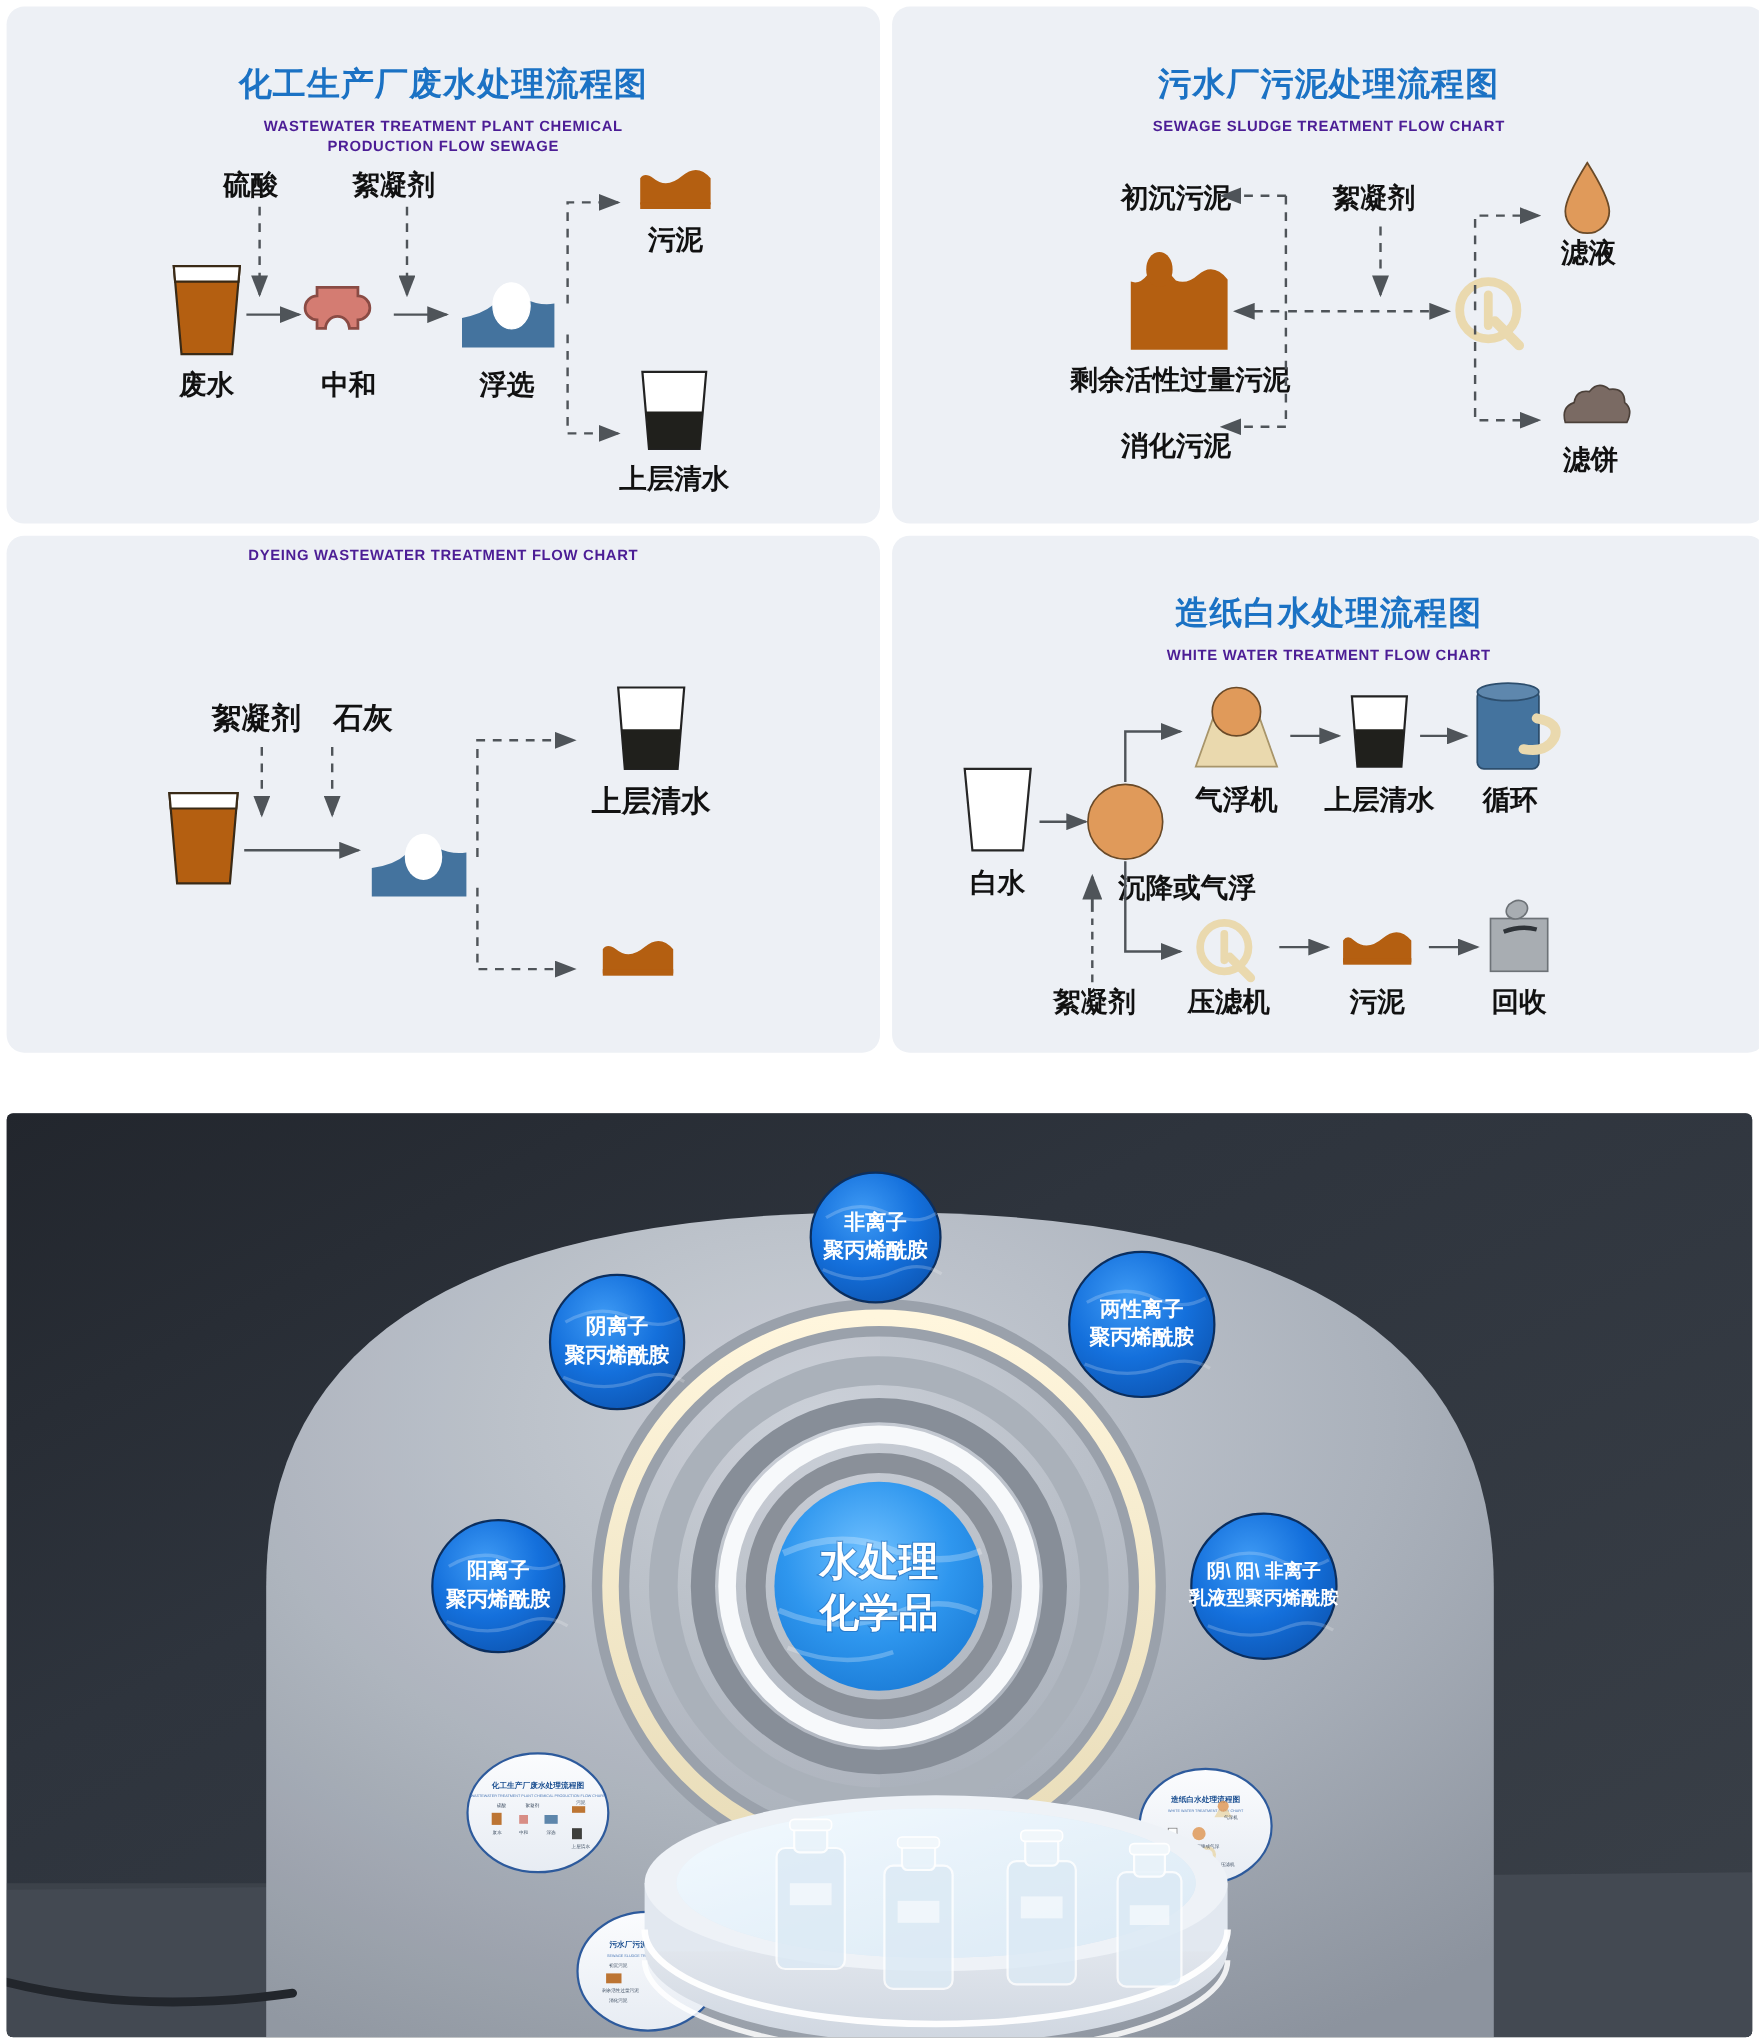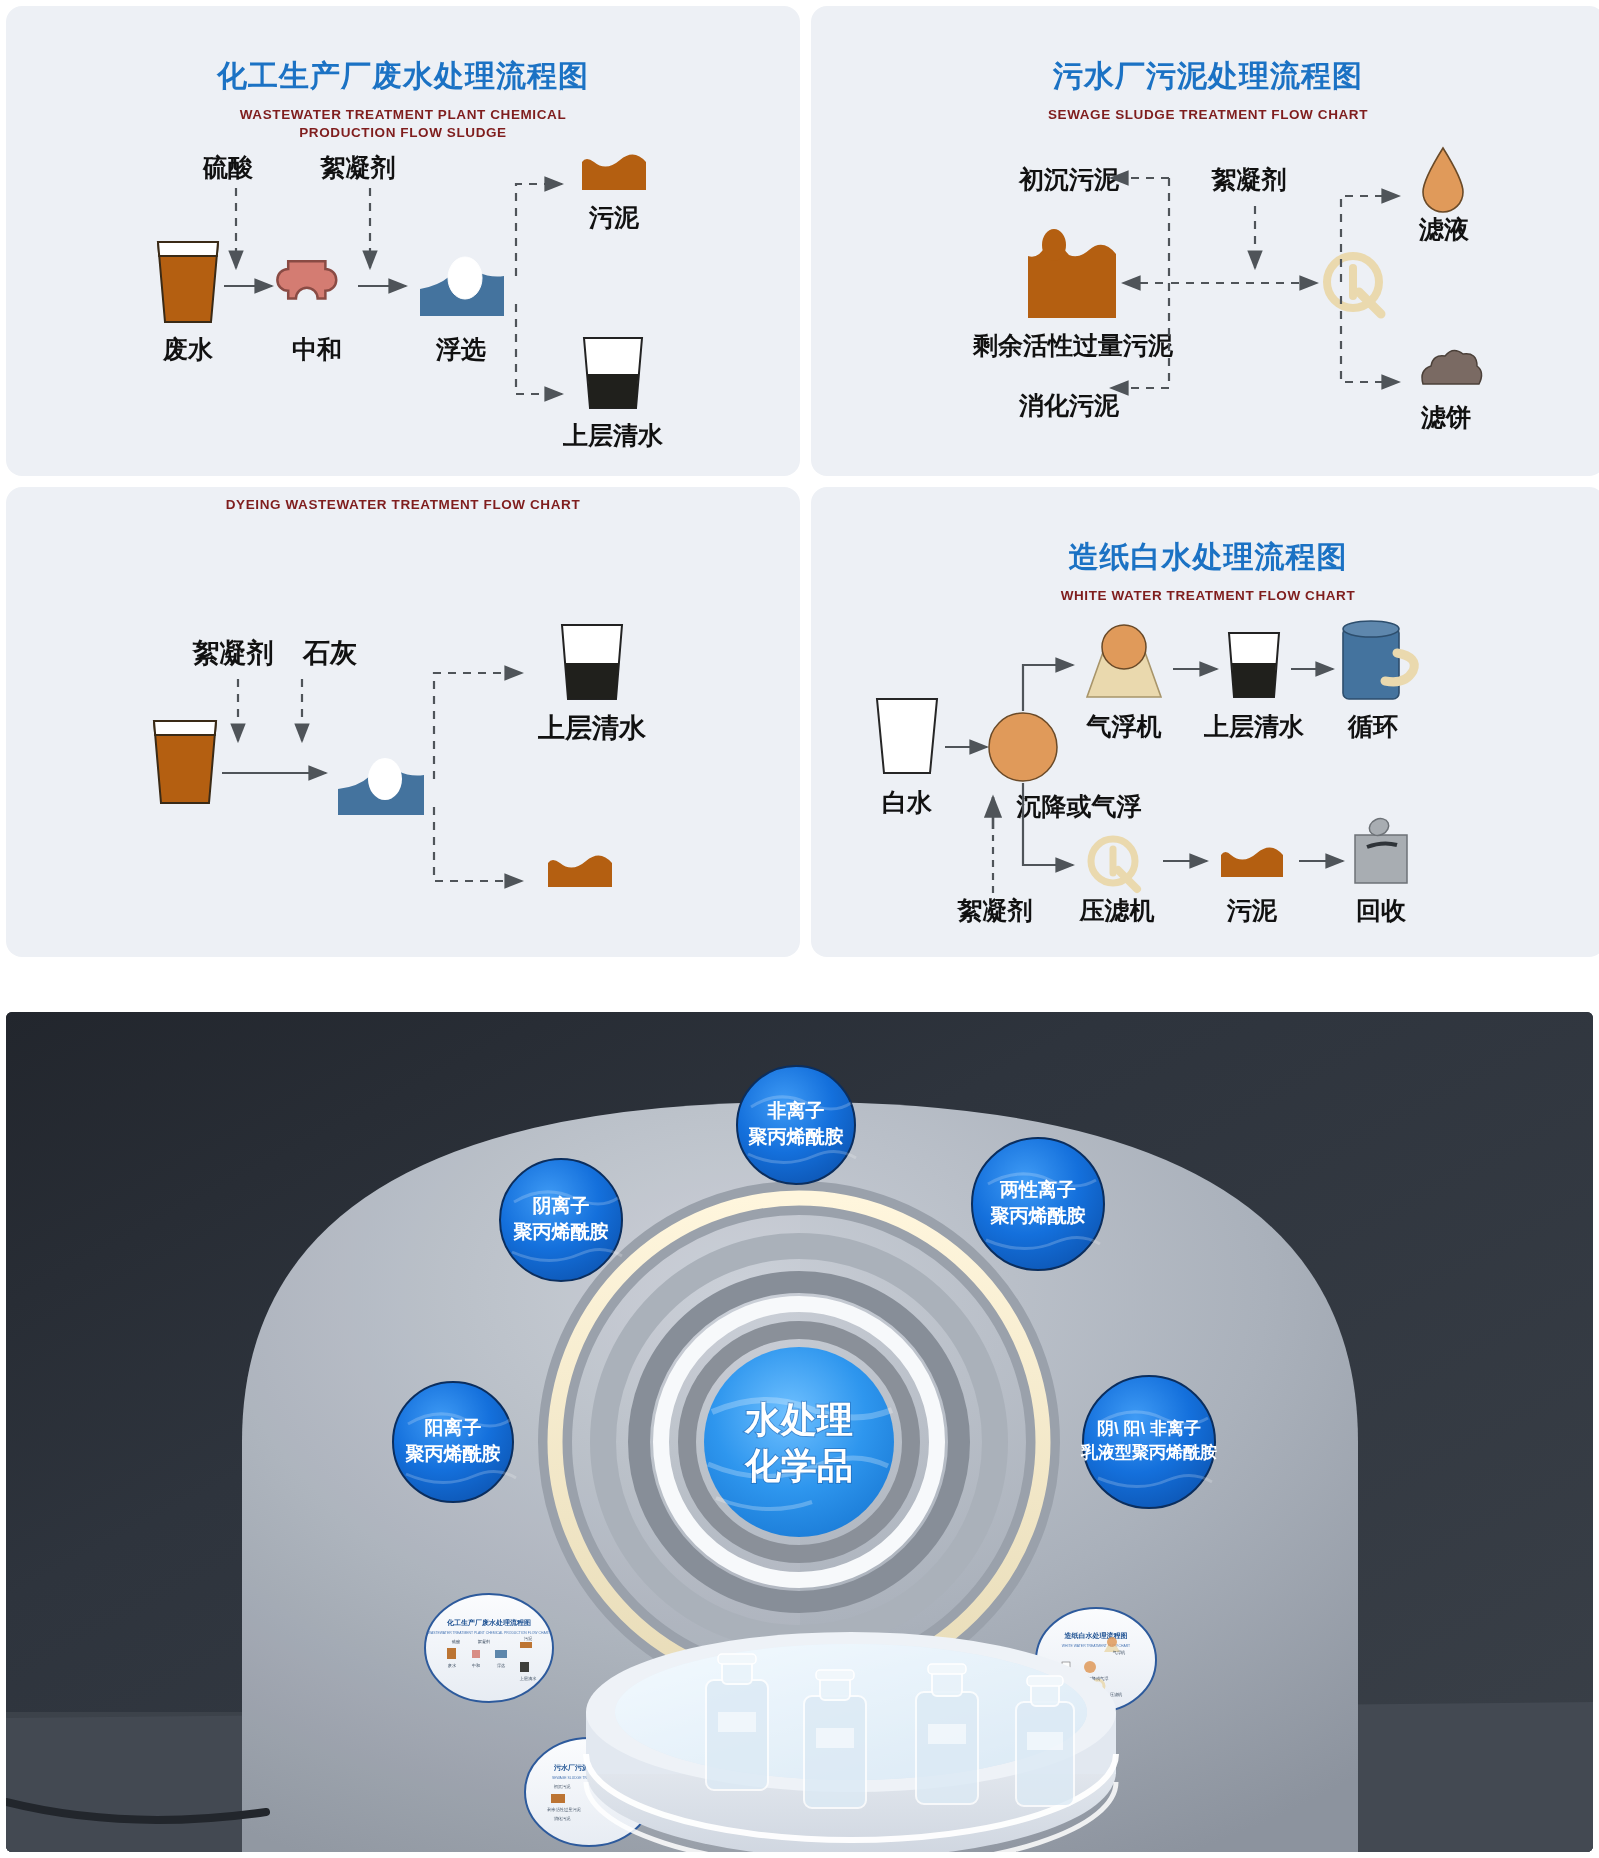--- a/index.html
+++ b/index.html
@@ -32,21 +32,21 @@
   .panel-title {
     text-align: center;
     color: #1b72c4;
     font-weight: bold;
     font-size: 30px;
     letter-spacing: 1px;
     margin-top: 50px;
   }
   .panel-sub {
     text-align: center;
-    color: #7f1d1d;
+    color: #4c1d95;
     font-weight: bold;
     font-size: 13.5px;
     letter-spacing: .6px;
     line-height: 1.35;
     margin-top: 9px;
   }
   .flow-area { position: absolute; left: 0; right: 0; top: 120px; bottom: 0; }
   .flow-svg { display: block; width: 100%; height: 100%; }
   .cn { font-family: "Liberation Sans","DejaVu Sans",sans-serif; font-weight: bold; fill: #111111; }
 
@@ -87,21 +87,21 @@
 <body>
 
 <div class="page">
 
   <div class="charts-grid">
 
     <div class="panel">
       <div class="panel-title">化工生产厂废水处理流程图</div>
       <div class="panel-sub">
         <div>WASTEWATER TREATMENT PLANT CHEMICAL</div>
-        <div>PRODUCTION FLOW SLUDGE</div>
+        <div>PRODUCTION FLOW SEWAGE</div>
       </div>
       <div class="flow-area">
         <svg class="flow-svg" viewBox="0 0 794 350" preserveAspectRatio="xMidYMid meet">
           <defs>
             <marker id="ah1" markerWidth="9" markerHeight="7" refX="8" refY="3.5" orient="auto">
               <polygon points="0 0, 9 3.5, 0 7" fill="#4f5459"></polygon>
             </marker>
           </defs>
 
           <g>

